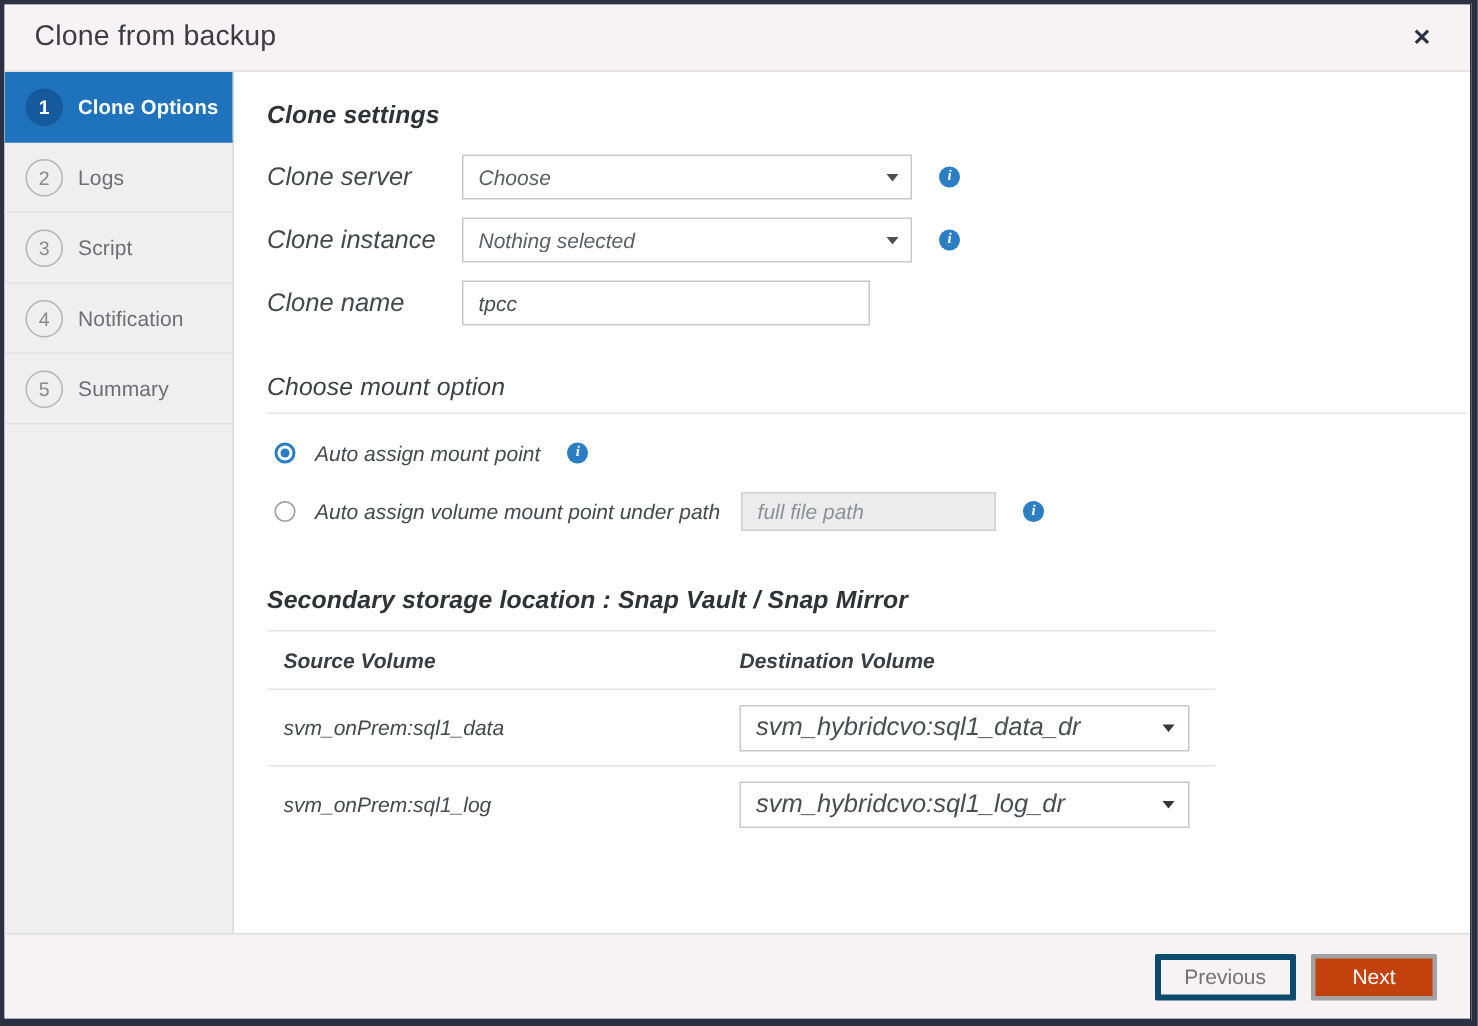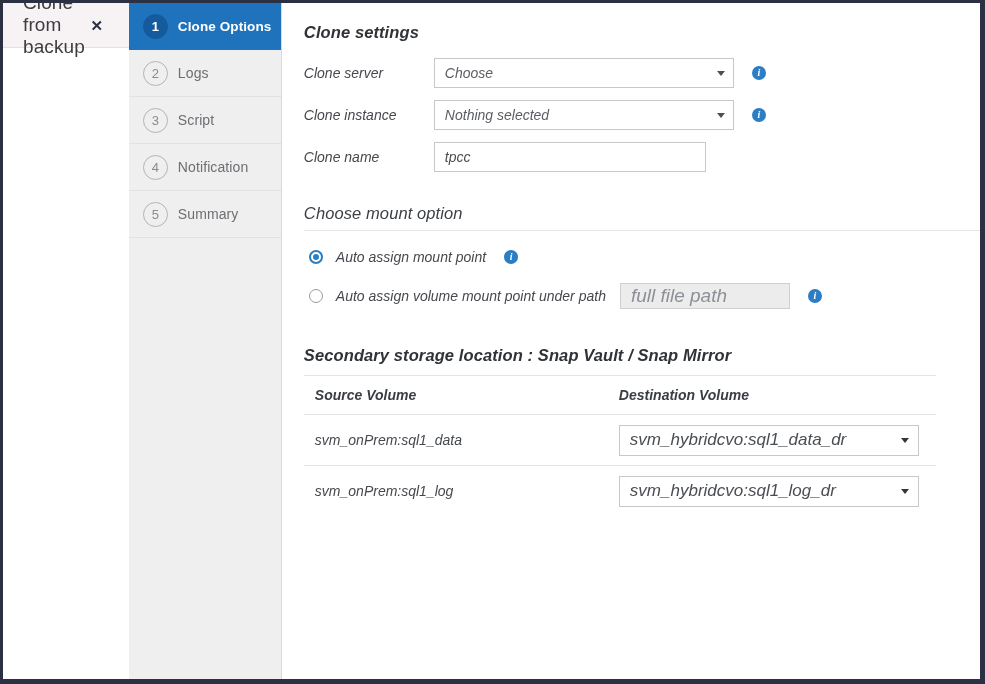--- a/index.html
+++ b/index.html
@@ -18,20 +18,21 @@
   .window {
     position: absolute;
     left: 2px;
     top: 2px;
     width: 979px;
     height: 678px;
     background: #ffffff;
     border: 1px solid #2b3042;
     box-sizing: border-box;
     display: flex;
+    flex-direction: column;
     overflow: hidden;
   }
 
   
   .titlebar {
     height: 45px;
     min-height: 45px;
     background: #f7f3f5;
     border-bottom: 1px solid #e4dfe2;
     display: flex;
@@ -161,21 +162,21 @@
     margin-top: 16px;
   }
   .form-row {
     display: flex;
     align-items: center;
     margin-bottom: 12px;
   }
   .form-label {
     width: 130px;
     min-width: 130px;
-    font-size: 14px;
+    font-size: 17px;
     color: #45484d;
   }
   .control {
     width: 300px;
     height: 30px;
     border: 1px solid #c8c8c8;
     background: #ffffff;
     display: flex;
     align-items: center;
     padding: 0 8px 0 10px;
@@ -249,21 +250,21 @@
   .radio-label {
     font-size: 14px;
     color: #45484d;
   }
   .path-input {
     width: 170px;
     height: 26px;
     border: 1px solid #cfcfcf;
     background: #ececec;
     color: #8d9096;
-    font-size: 19px;
+    font-size: 14px;
     display: flex;
     align-items: center;
     padding-left: 10px;
     box-sizing: border-box;
     margin-left: 14px;
   }
 
   
   .sec-block { margin-top: 37px; }
   .table { margin-top: 0; }

